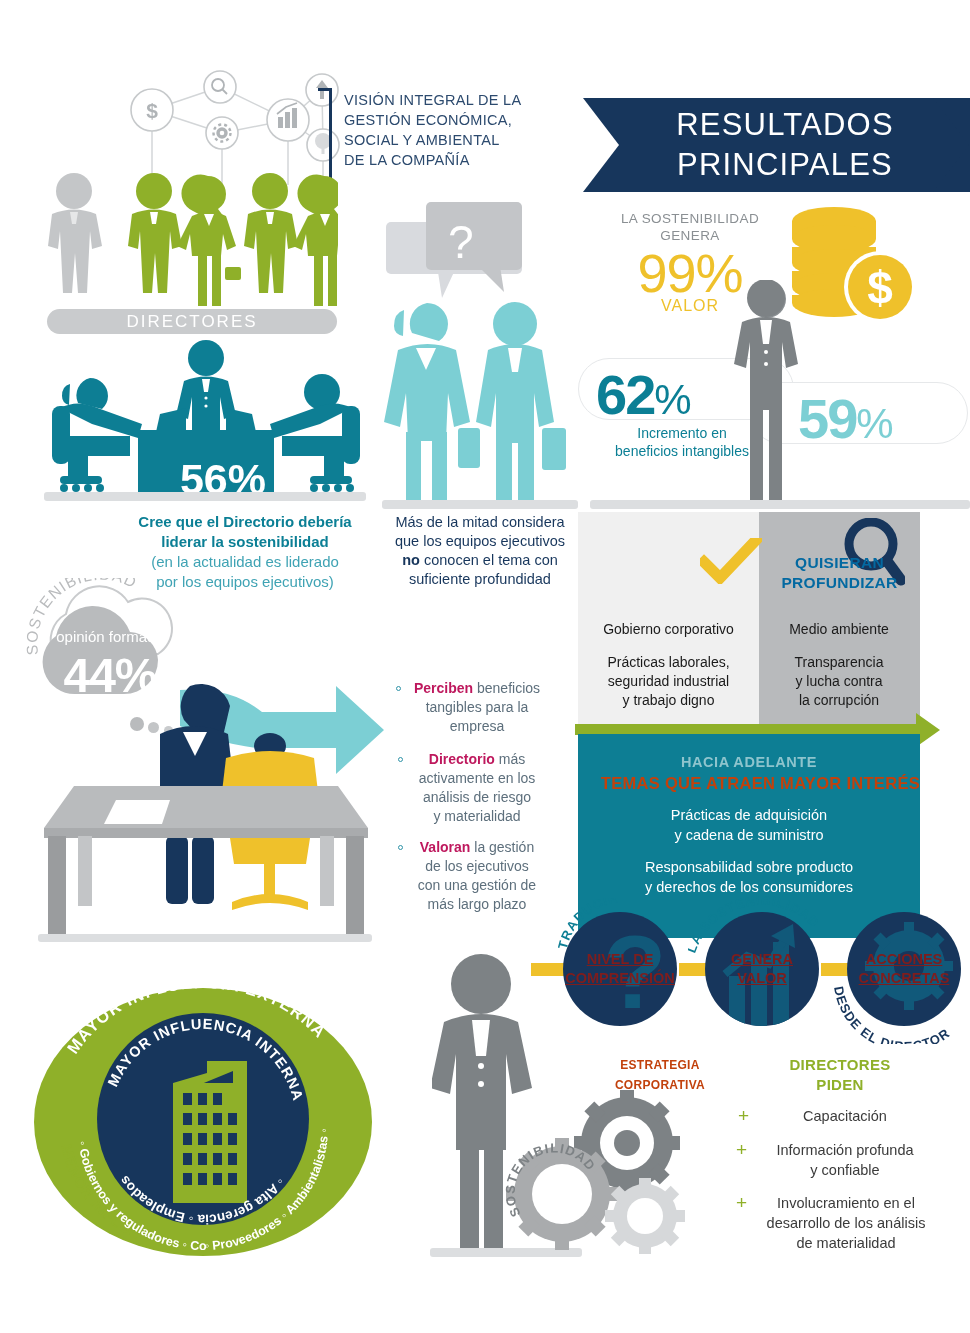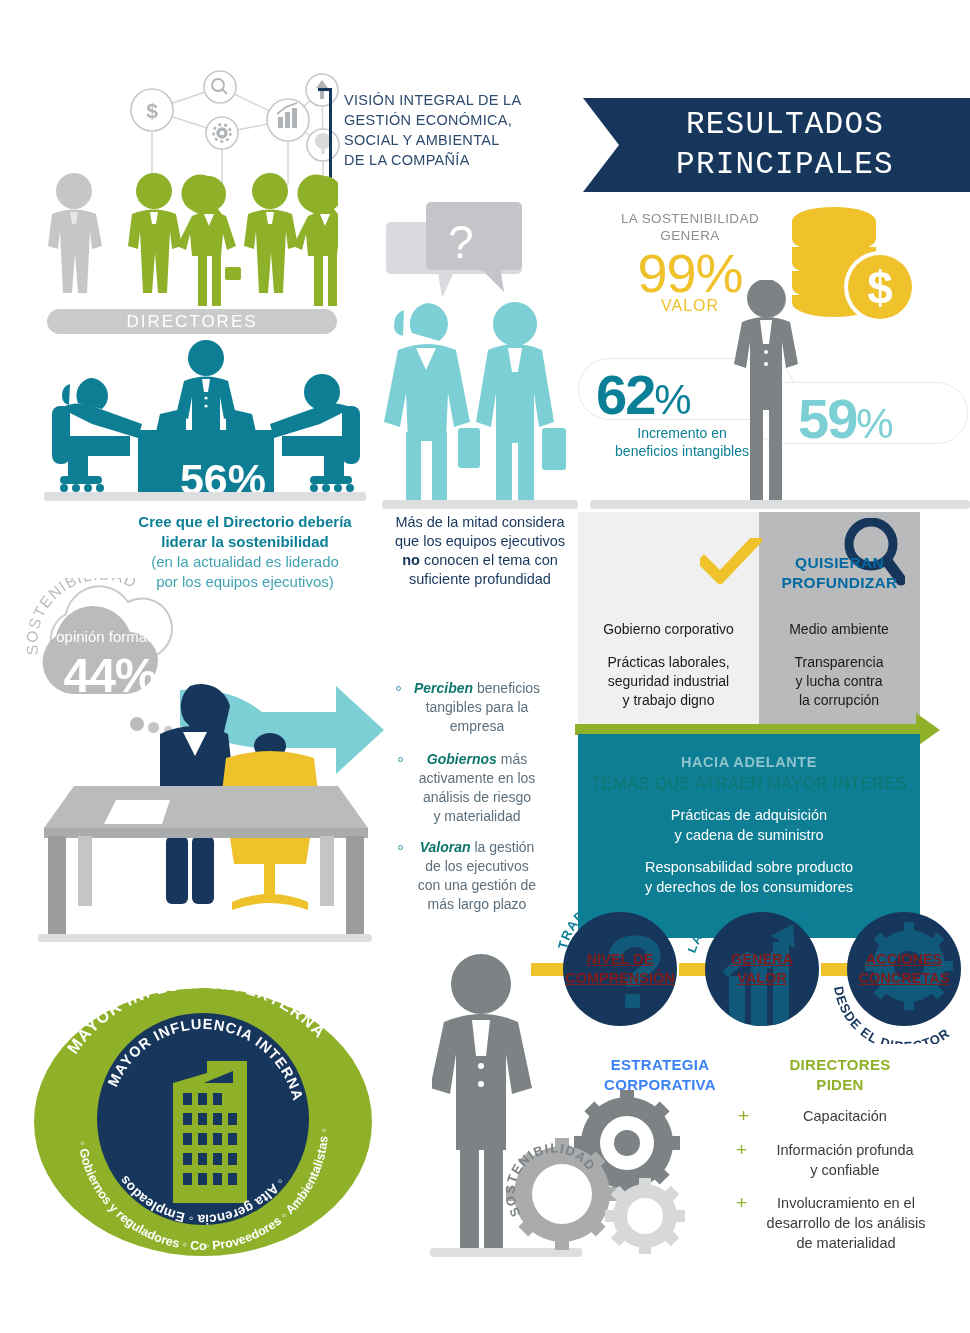--- a/index.html
+++ b/index.html
@@ -66,21 +66,21 @@
 
   .cap56 {
     position:absolute; text-align:center; color:#0b7f95; font-size:15px; line-height:20px;
   }
   .cap56 .light { color:#3fa3b4; }
   .n44 { position:absolute; color:#ffffff; font-size:48px; font-weight:bold; letter-spacing:-1px; }
   .op44 { position:absolute; color:#ffffff; font-size:15px; }
 
   
   .bul { position:absolute; color:#5d6f7c; font-size:14px; line-height:19px; text-align:center; }
-  .bul b { color:#0f766e;font-style:italic; }
+  .bul b { color:#be185d; }
   .bdot { position:absolute; width:5px; height:5px; border-radius:50%; border:1.5px solid #2f93a8; }
 
   
   .col-light { position:absolute; background:#f0f0f0; }
   .col-gray { position:absolute; background:#b8babc; }
   .col-h-teal { position:absolute; color:#0b7f95; font-size:15.5px; font-weight:bold; line-height:20px; text-align:center; letter-spacing:.3px;}
   .col-h-white { position:absolute; color:#0369a1; font-size:15.5px; font-weight:bold; line-height:20px; text-align:center; letter-spacing:.3px;}
   .col-item { position:absolute; color:#1a1a1a; font-size:14px; line-height:19px; text-align:center; }
 
   
@@ -90,42 +90,42 @@
   .garrow-bar { position:absolute; background:#8fb029; height:11px; }
   .garrow-head {
     position:absolute; width:0; height:0;
     border-top:17px solid transparent; border-bottom:17px solid transparent;
     border-left:24px solid #8fb029;
   }
 
   
   .hbox { position:absolute; background:#0d7e94; }
   .h-sub { position:absolute; color:#8ec4cd; font-size:14.5px; font-weight:bold; letter-spacing:.6px; text-align:center; }
-  .h-title { position:absolute; color:#0f766e; font-size:16.5px; font-weight:normal; letter-spacing:.3px; text-align:center; }
+  .h-title { position:absolute; color:#c2410c; font-size:16.5px; font-weight:bold; letter-spacing:.3px; text-align:right; }
   .h-item { position:absolute; color:#ffffff; font-size:14.5px; line-height:20px; text-align:center; }
 
   
   .navycircle { position:absolute; border-radius:50%; background:#17365c; }
   .circ-lbl {
     position:absolute; color:#7f1d1d; font-size:14.5px; font-weight:bold; text-align:center; line-height:19px;text-decoration:underline;
   }
   .yarrow-bar { position:absolute; background:#efc12b; height:13px; }
   .yarrow-head {
     position:absolute; width:0; height:0;
     border-top:17px solid transparent; border-bottom:17px solid transparent;
     border-left:22px solid #efc12b;
   }
   .curvetext { position:absolute; }
 
   
   .ring-green { position:absolute; border-radius:50%; background:#8fb029; }
   .ring-navy { position:absolute; border-radius:50%; background:#17365c; }
 
   
-  .est-title { position:absolute; color:#3b82f6; font-size:15px; font-weight:bold; text-align:center; line-height:20px; letter-spacing:.3px;}
+  .est-title { position:absolute; color:#c2410c; font-size:12px; font-weight:bold; text-align:center; line-height:20px; letter-spacing:.3px;}
   .dir-title { position:absolute; color:#8fb029; font-size:15px; font-weight:bold; text-align:center; line-height:20px; letter-spacing:.3px;}
   .ask { position:absolute; color:#3b3b3b; font-size:14.5px; line-height:20px; text-align:center; }
   .plus { position:absolute; color:#8fb029; font-size:19px; line-height:19px; }
 </style>
 </head>
 <body>
 
 <div class="stage">
 
   <svg class="abs" style="left:110px; top:65px; width:230px; height:130px;">
@@ -165,21 +165,21 @@
   <div class="topcopy" style="left:344px; top:90px; width:240px;">
     <div>VISIÓN INTEGRAL DE LA</div>
     <div>GESTIÓN ECONÓMICA,</div>
     <div>SOCIAL Y AMBIENTAL</div>
     <div>DE LA COMPAÑÍA</div>
   </div>
 
   <div class="banner" style="left:583px; top:98px; width:387px; height:94px;"></div>
   <div class="banner-notch" style="left:583px; top:98px;"></div>
   <div class="banner-tip" style="left:933px; top:98px;"></div>
-  <div class="banner-txt" style="left:620px; top:105px; width:330px;font-family:Liberation Mono, monospace;">
+  <div class="banner-txt" style="left:620px; top:105px; width:330px;">
     <div>RESULTADOS</div>
     <div>PRINCIPALES</div>
   </div>
 
   <svg class="abs" style="left:38px; top:172px; width:300px; height:160px;">
 
     <circle cx="36" cy="19" r="18" fill="#c4c6c8"></circle>
     <path d="M14 42 q22 -9 44 0 l6 32 -10 3 -2 -18 -3 62 -9 0 -3 -40 -3 40 -9 0 -3 -62 -2 18 -10 -3 z" fill="#c4c6c8"></path>
     <polygon points="32,40 40,40 38,52 34,52" fill="#e6e7e8"></polygon>
 
@@ -378,21 +378,21 @@
   <div>
     <div class="bdot" style="left:396px; top:686px;"></div>
     <div class="bul" style="left:404px; top:679px; width:146px;">
       <div><b>Perciben</b><span> beneficios</span></div>
       <div>tangibles para la</div>
       <div>empresa</div>
     </div>
 
     <div class="bdot" style="left:398px; top:757px;"></div>
     <div class="bul" style="left:404px; top:750px; width:146px;">
-      <div><b>Gobiernos</b><span> más</span></div>
+      <div><b>Directorio</b><span> más</span></div>
       <div>activamente en los</div>
       <div>análisis de riesgo</div>
       <div>y materialidad</div>
     </div>
 
     <div class="bdot" style="left:398px; top:845px;"></div>
     <div class="bul" style="left:404px; top:838px; width:146px;">
       <div><b>Valoran</b><span> la gestión</span></div>
       <div>de los ejecutivos</div>
       <div>con una gestión de</div>

